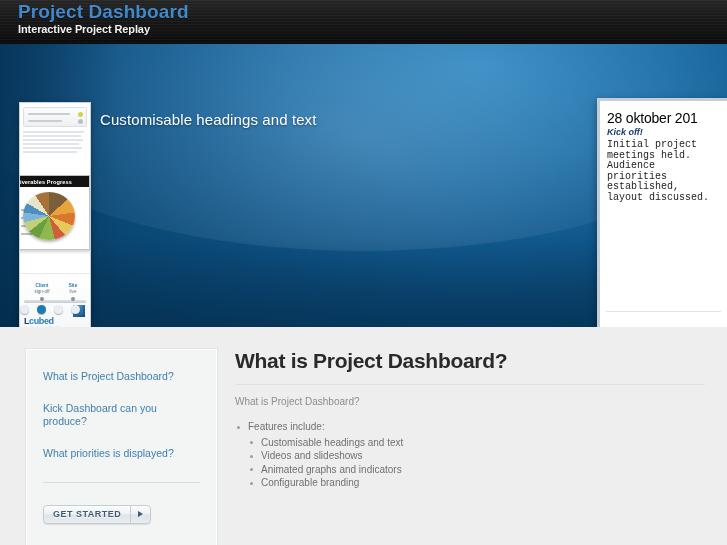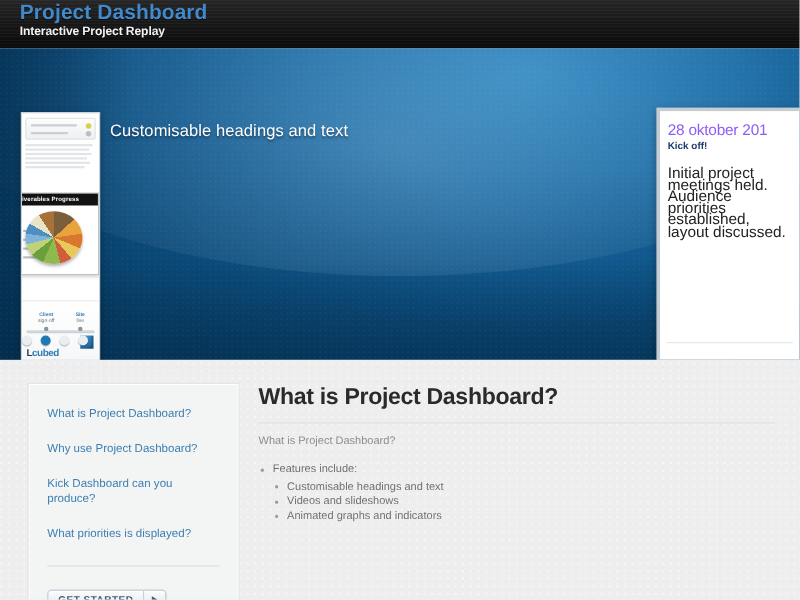--- a/index.html
+++ b/index.html
@@ -302,36 +302,38 @@
     gap: 7px;
   }
   .ac-title {
     color: #ffffff;
     font-size: 13px;
     white-space: nowrap;
   }
   .ac-body { padding: 9px 7px 0 7px; }
   .ac-date {
     font-size: 14px;
-    color: #8b5cf6;
+    color: #000000;
     letter-spacing: -0.2px;
     white-space: nowrap;
   }
   .ac-kicker {
     font-size: 9px;
+    font-style: italic;
     font-weight: bold;
     color: #1b3b6b;
     margin-top: 1px;
     white-space: nowrap;
   }
   .ac-text {
-    margin-top: 15px;
-    font-size: 14px;
+    margin-top: 3px;
+    font-size: 10px;
     line-height: 10.5px;
     color: #222222;
+    font-family: Liberation Mono, monospace;
   }
   .ac-footline {
     position: absolute;
     left: 6px; right: 6px;
     bottom: 18px;
     height: 1px;
     background: #e2e5e7;
   }
 
   
@@ -563,21 +565,20 @@
     <span class="dot"></span>
     <span class="dot"></span>
   </div>
 </div>
 
 <div class="content">
   <div class="content-inner">
 
     <div class="sidebar">
       <a class="nav-link">What is Project Dashboard?</a>
-      <a class="nav-link">Why use Project Dashboard?</a>
       <a class="nav-link">Kick Dashboard can you produce?</a>
       <a class="nav-link">What priorities is displayed?</a>
 
       <div class="nav-divider"></div>
 
       <div class="get-started">
         <span class="gs-label">GET STARTED</span>
         <span class="gs-arrow-box">
           <span class="gs-arrow"></span>
         </span>
@@ -589,19 +590,20 @@
       <div class="main-rule"></div>
       <div class="main-sub">What is Project Dashboard?</div>
 
       <ul class="lvl1">
         <li>
           <span>Features include:</span>
           <ul class="lvl2">
             <li>Customisable headings and text</li>
             <li>Videos and slideshows</li>
             <li>Animated graphs and indicators</li>
+            <li>Configurable branding</li>
           </ul>
         </li>
       </ul>
     </div>
 
   </div>
 </div>
 
 </body></html>

